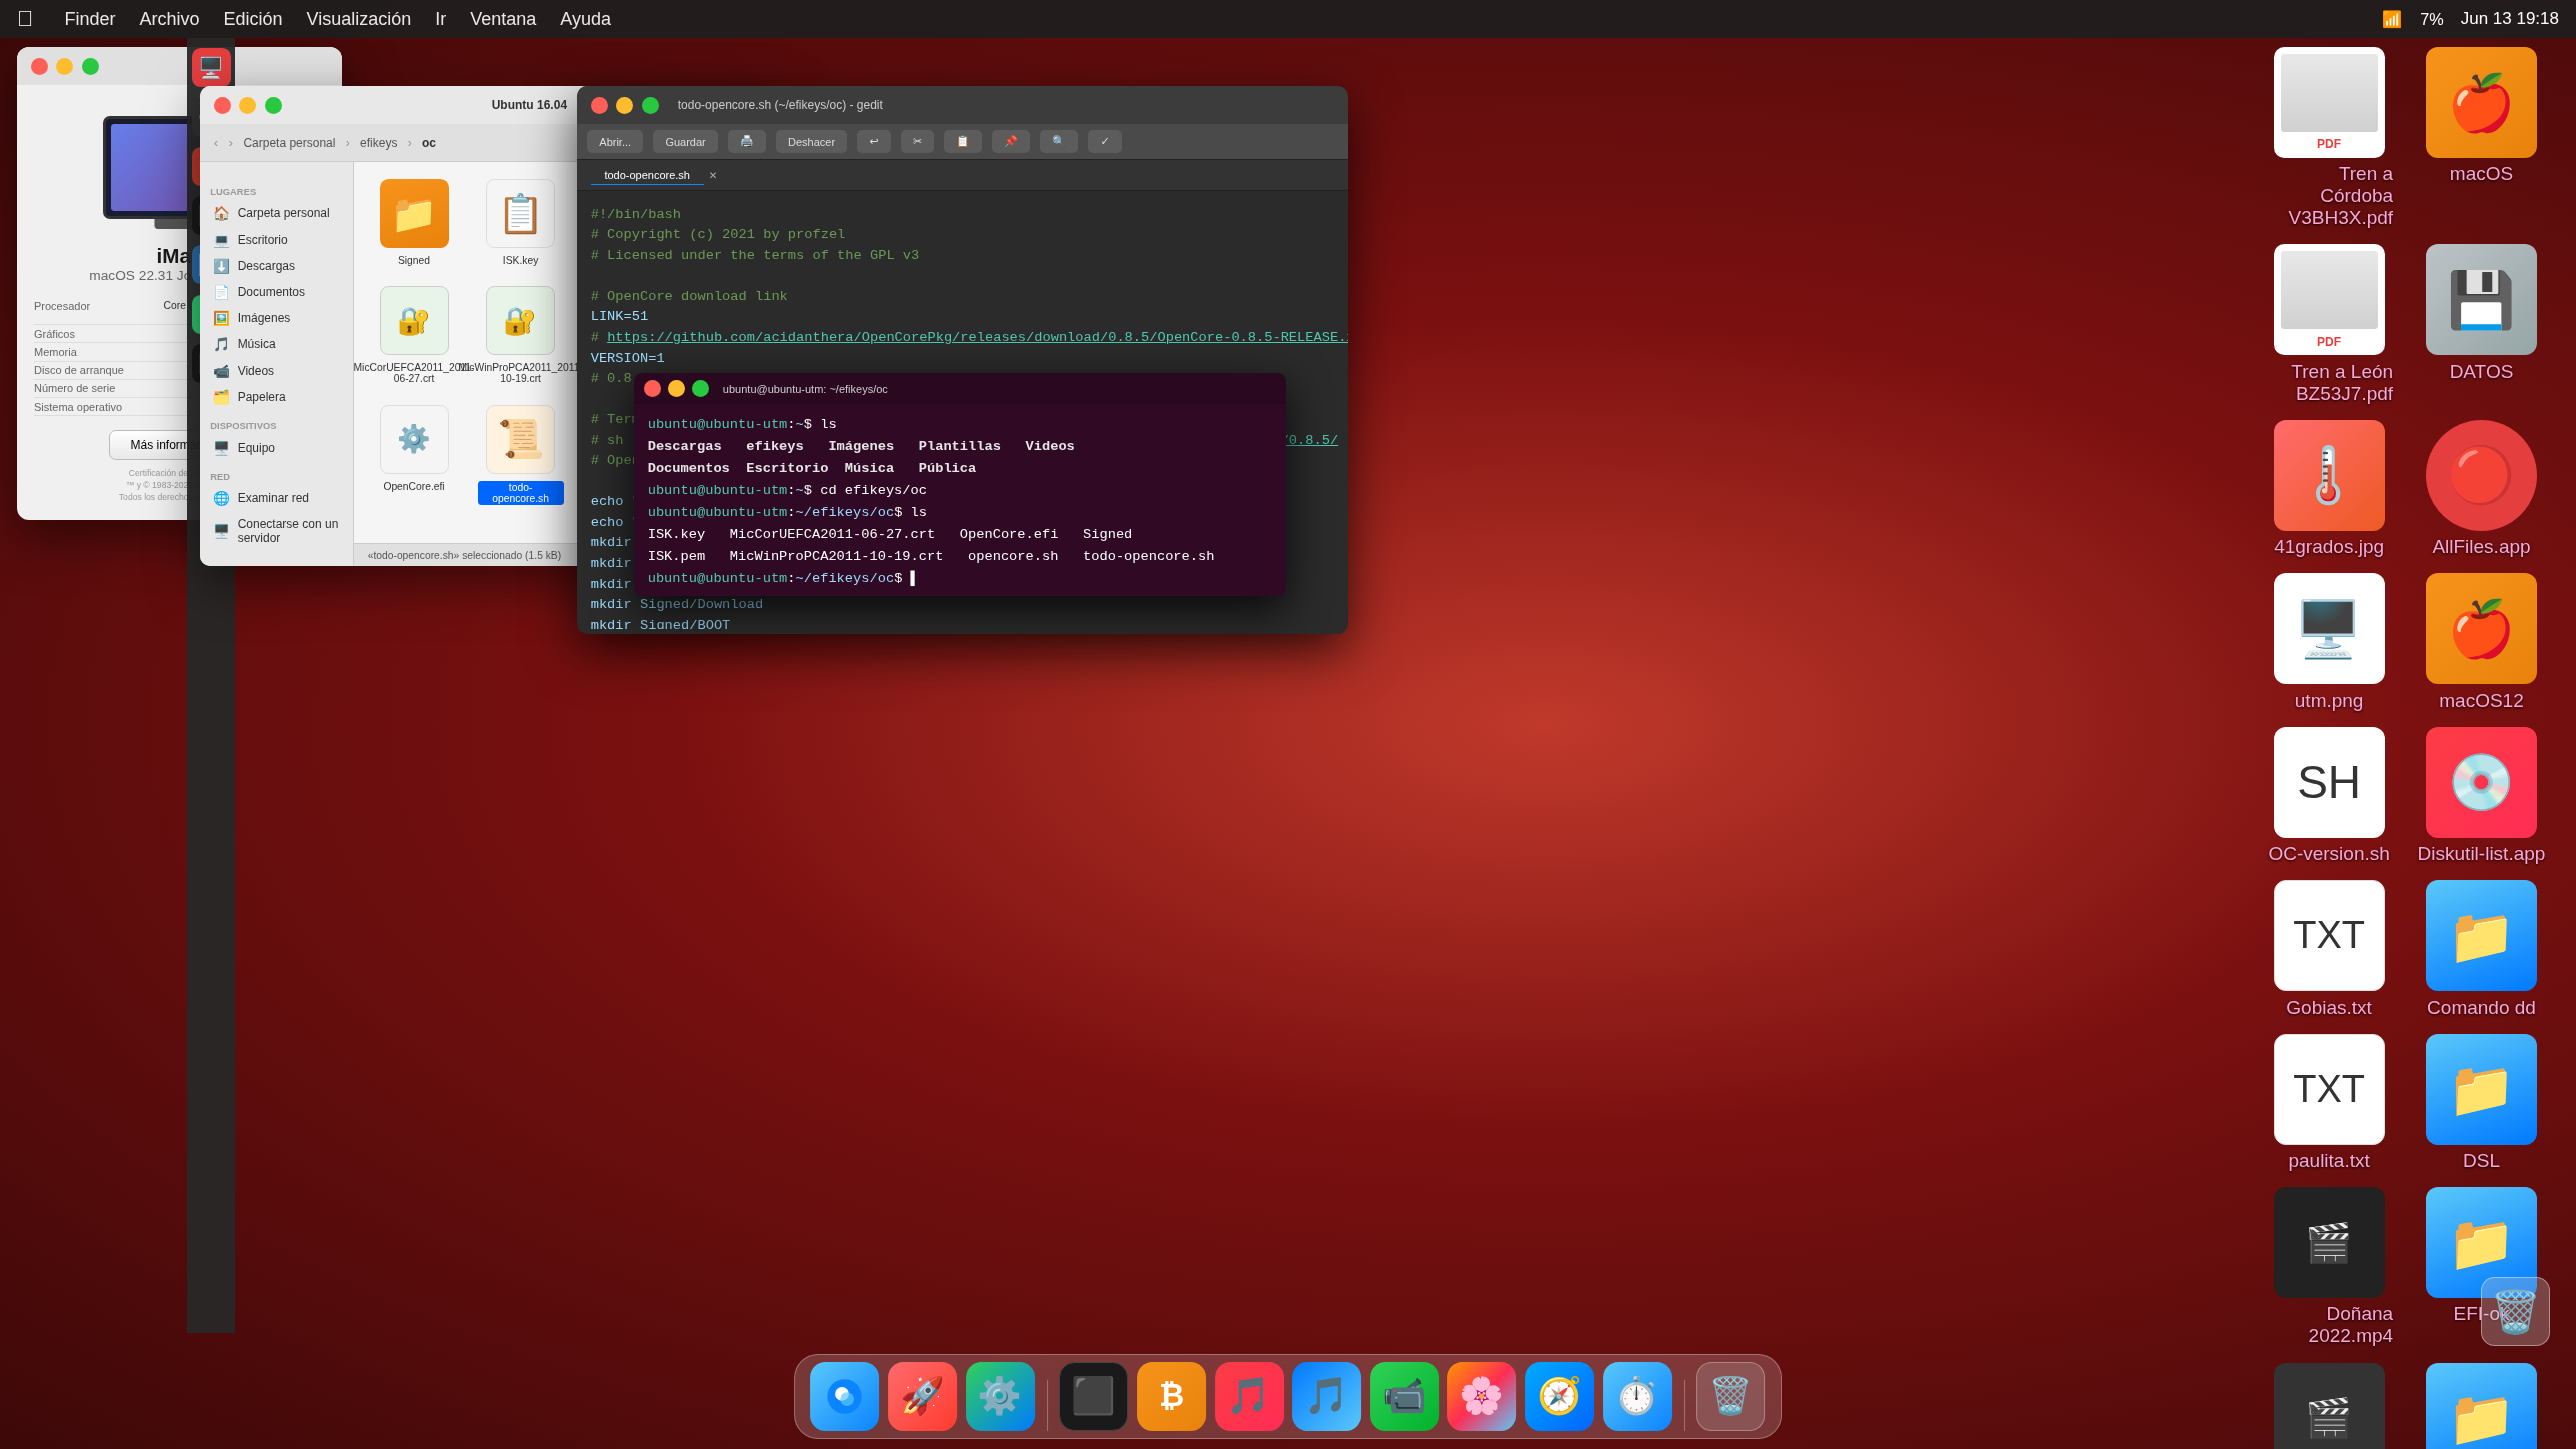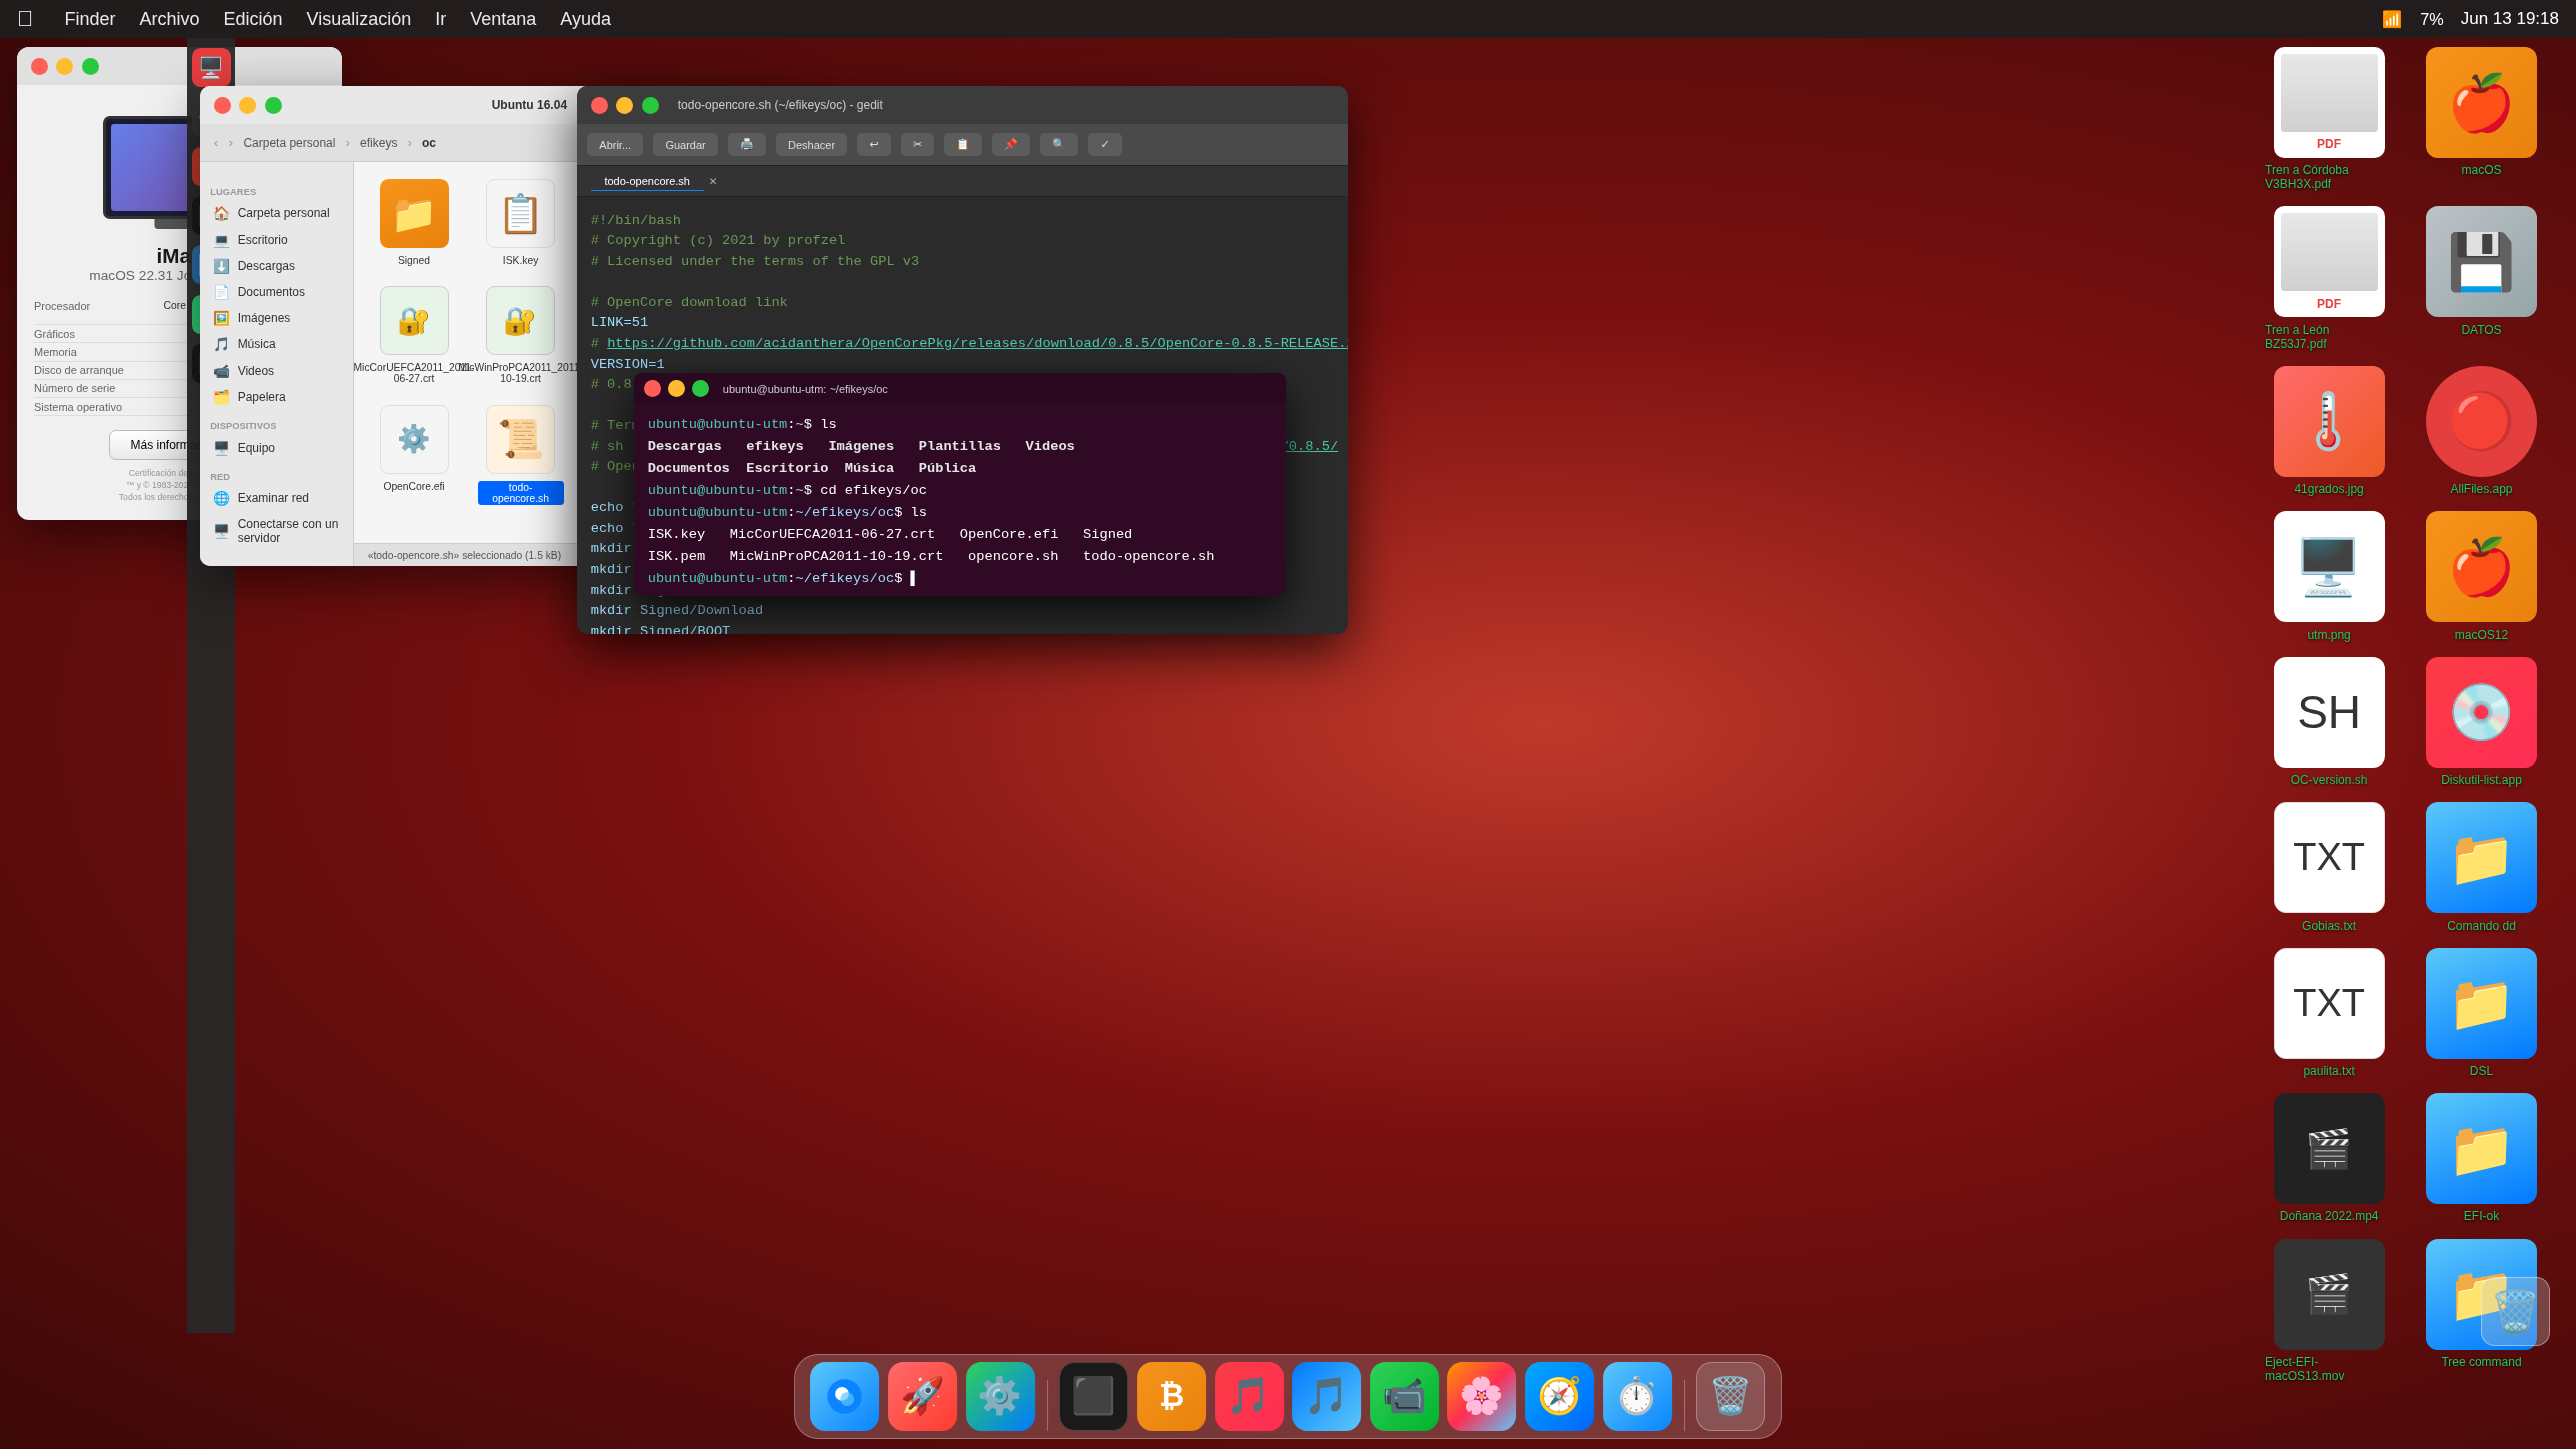--- a/index.html
+++ b/index.html
@@ -218,21 +218,21 @@
     .editor-titlebar {
       height: 38px;
       background: #3c3c3c;
       display: flex;
       align-items: center;
       padding: 0 13.7px;
       gap: 8.6px;
     }
     .editor-title { font-size: 12px; color: #ccc; margin-left: 10.3px; }
     .editor-toolbar {
-      height: 42px;
+      height: 36px;
       background: #4a4a4a;
       display: flex;
       align-items: center;
       padding: 0 10.3px;
       gap: 10.3px;
       border-bottom: 0.9px solid #222;
     }
     .toolbar-btn {
       padding: 5.1px 12px;
       background: rgba(255,255,255,0.1);
@@ -352,24 +352,24 @@
     }
     .ri-icon {
       width: 111px; height: 111px;
       border-radius: 12px;
       display: flex;
       align-items: center;
       justify-content: center;
       overflow: hidden;
     }
     .ri-label {
-      font-size: 12px;
-      color: #22c55e;
+      font-size: 19px;
+      color: #f9a8d4;
       text-shadow: 0 0.9px 2.6px rgba(0,0,0,0.9);
-      text-align: left;
+      text-align: right;
       max-width: 128px;
     }
     
     .ri-pdf { background: #fff; border-radius: 10.3px; position: relative; flex-direction: column; }
     .ri-macos-orange { background: linear-gradient(135deg, #f7931a 0%, #e8820c 100%); }
     .ri-datos { background: linear-gradient(135deg, #bdc3c7, #95a5a6); }
     .ri-utm { background: #fff; }
     .ri-shell { background: #fff; }
     .ri-gobias { background: #fff; }
 

